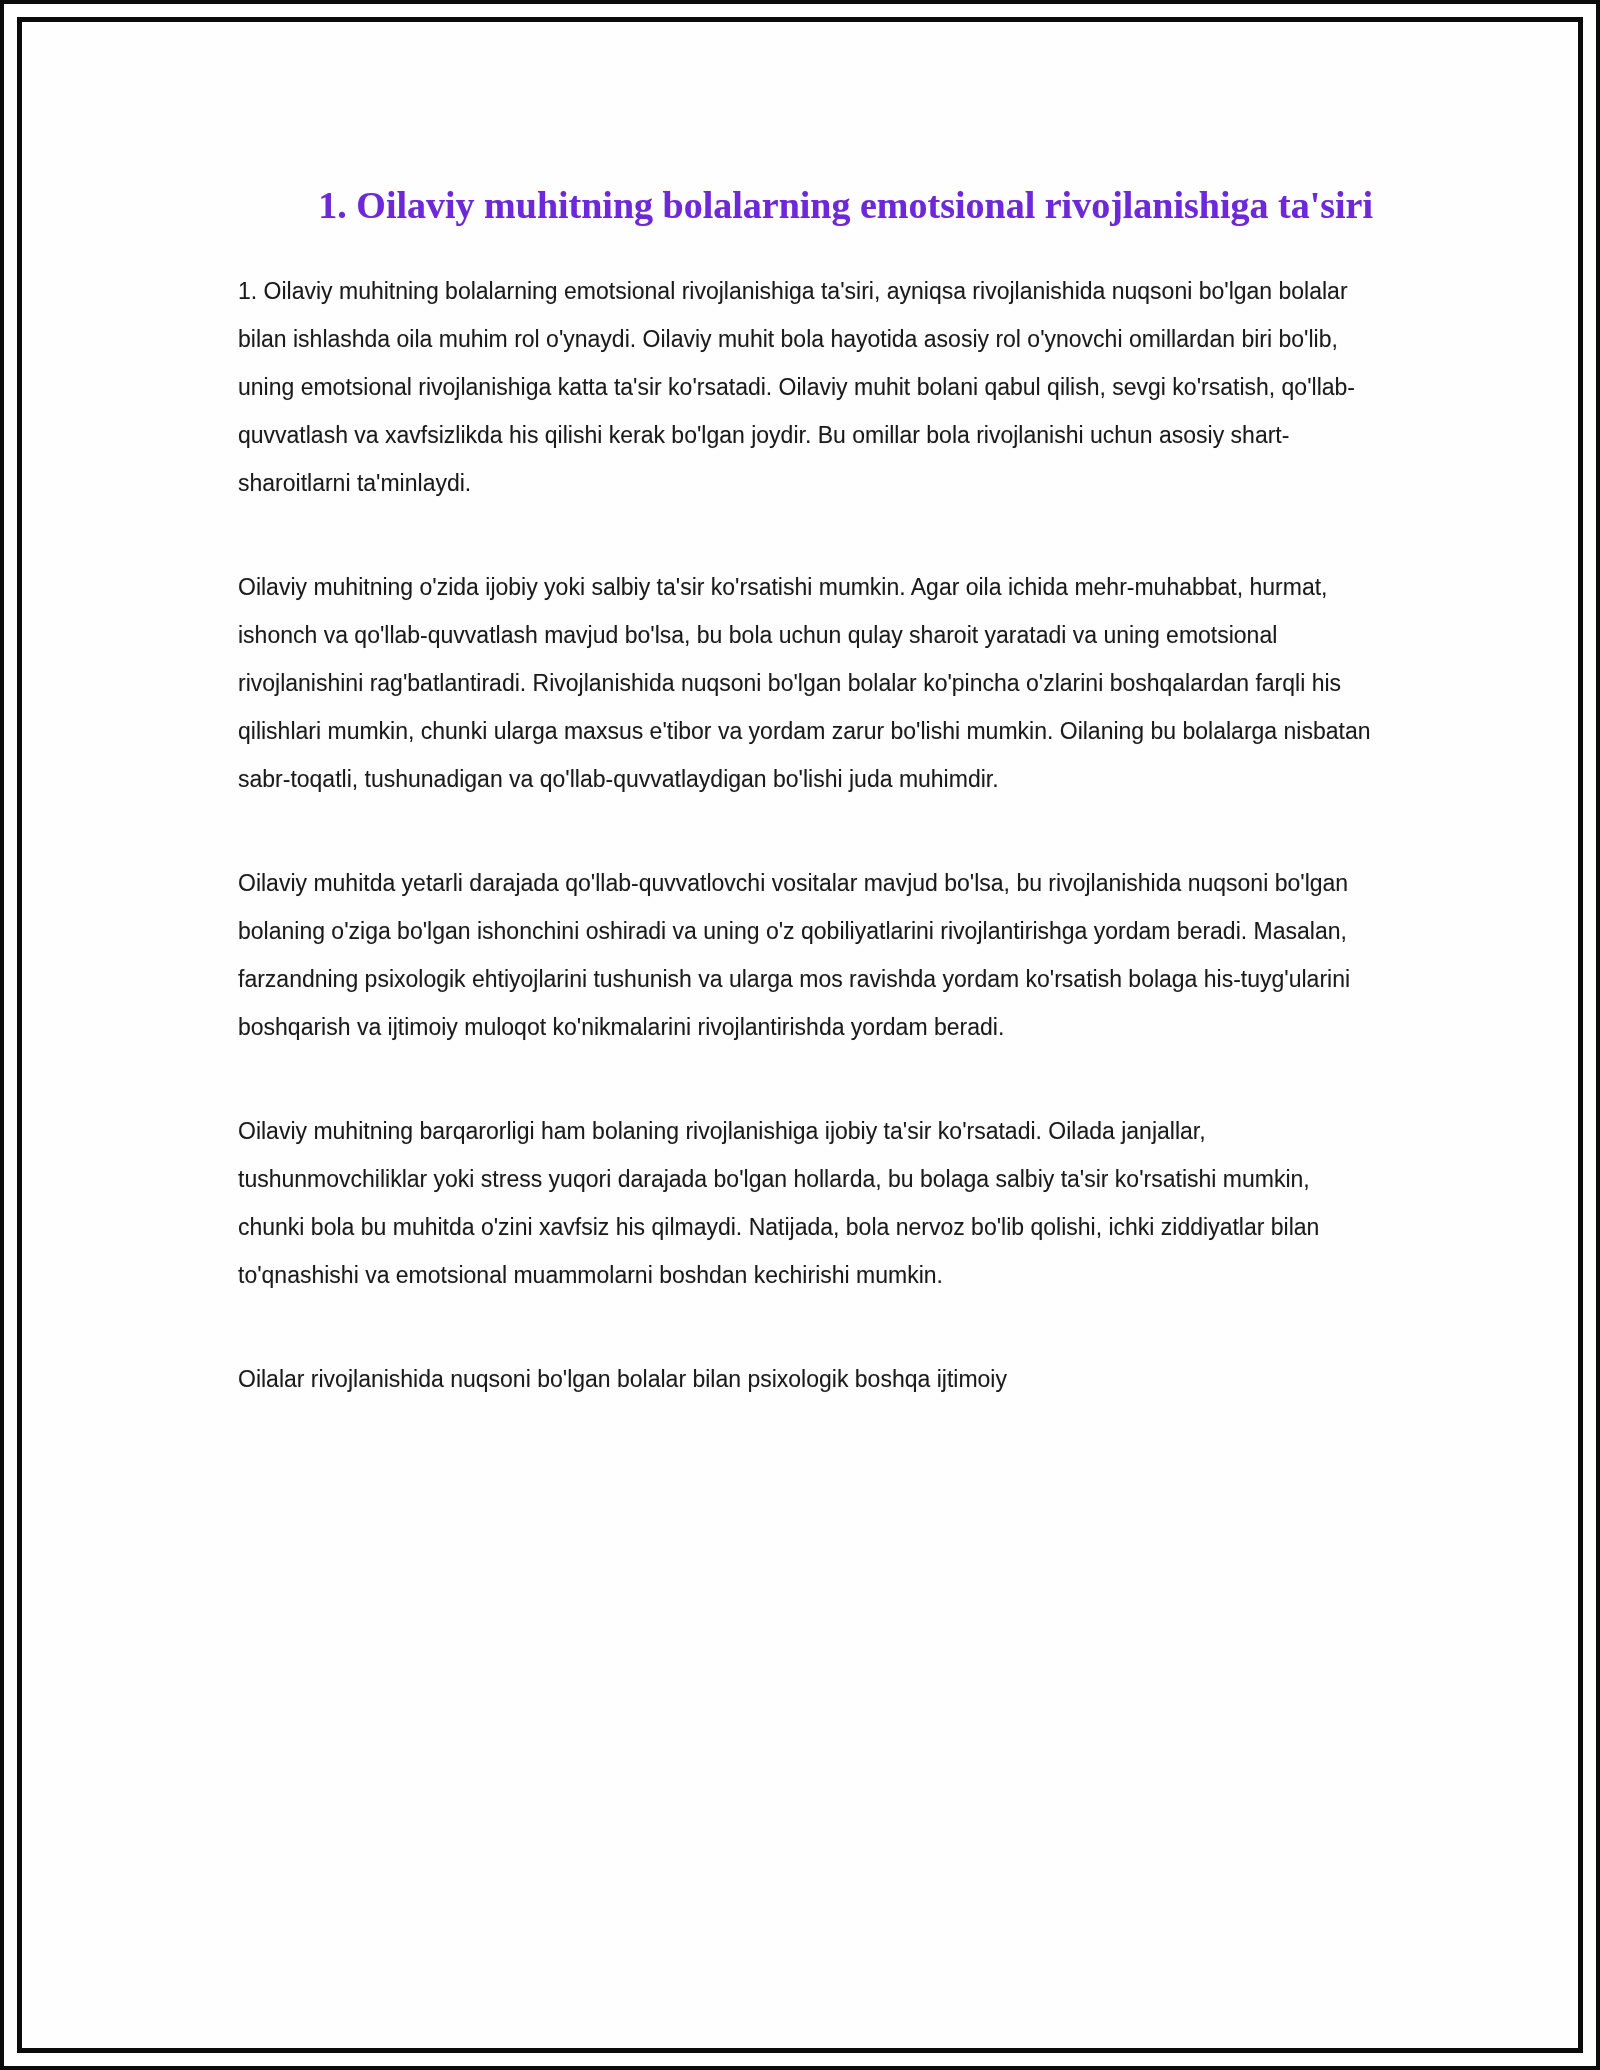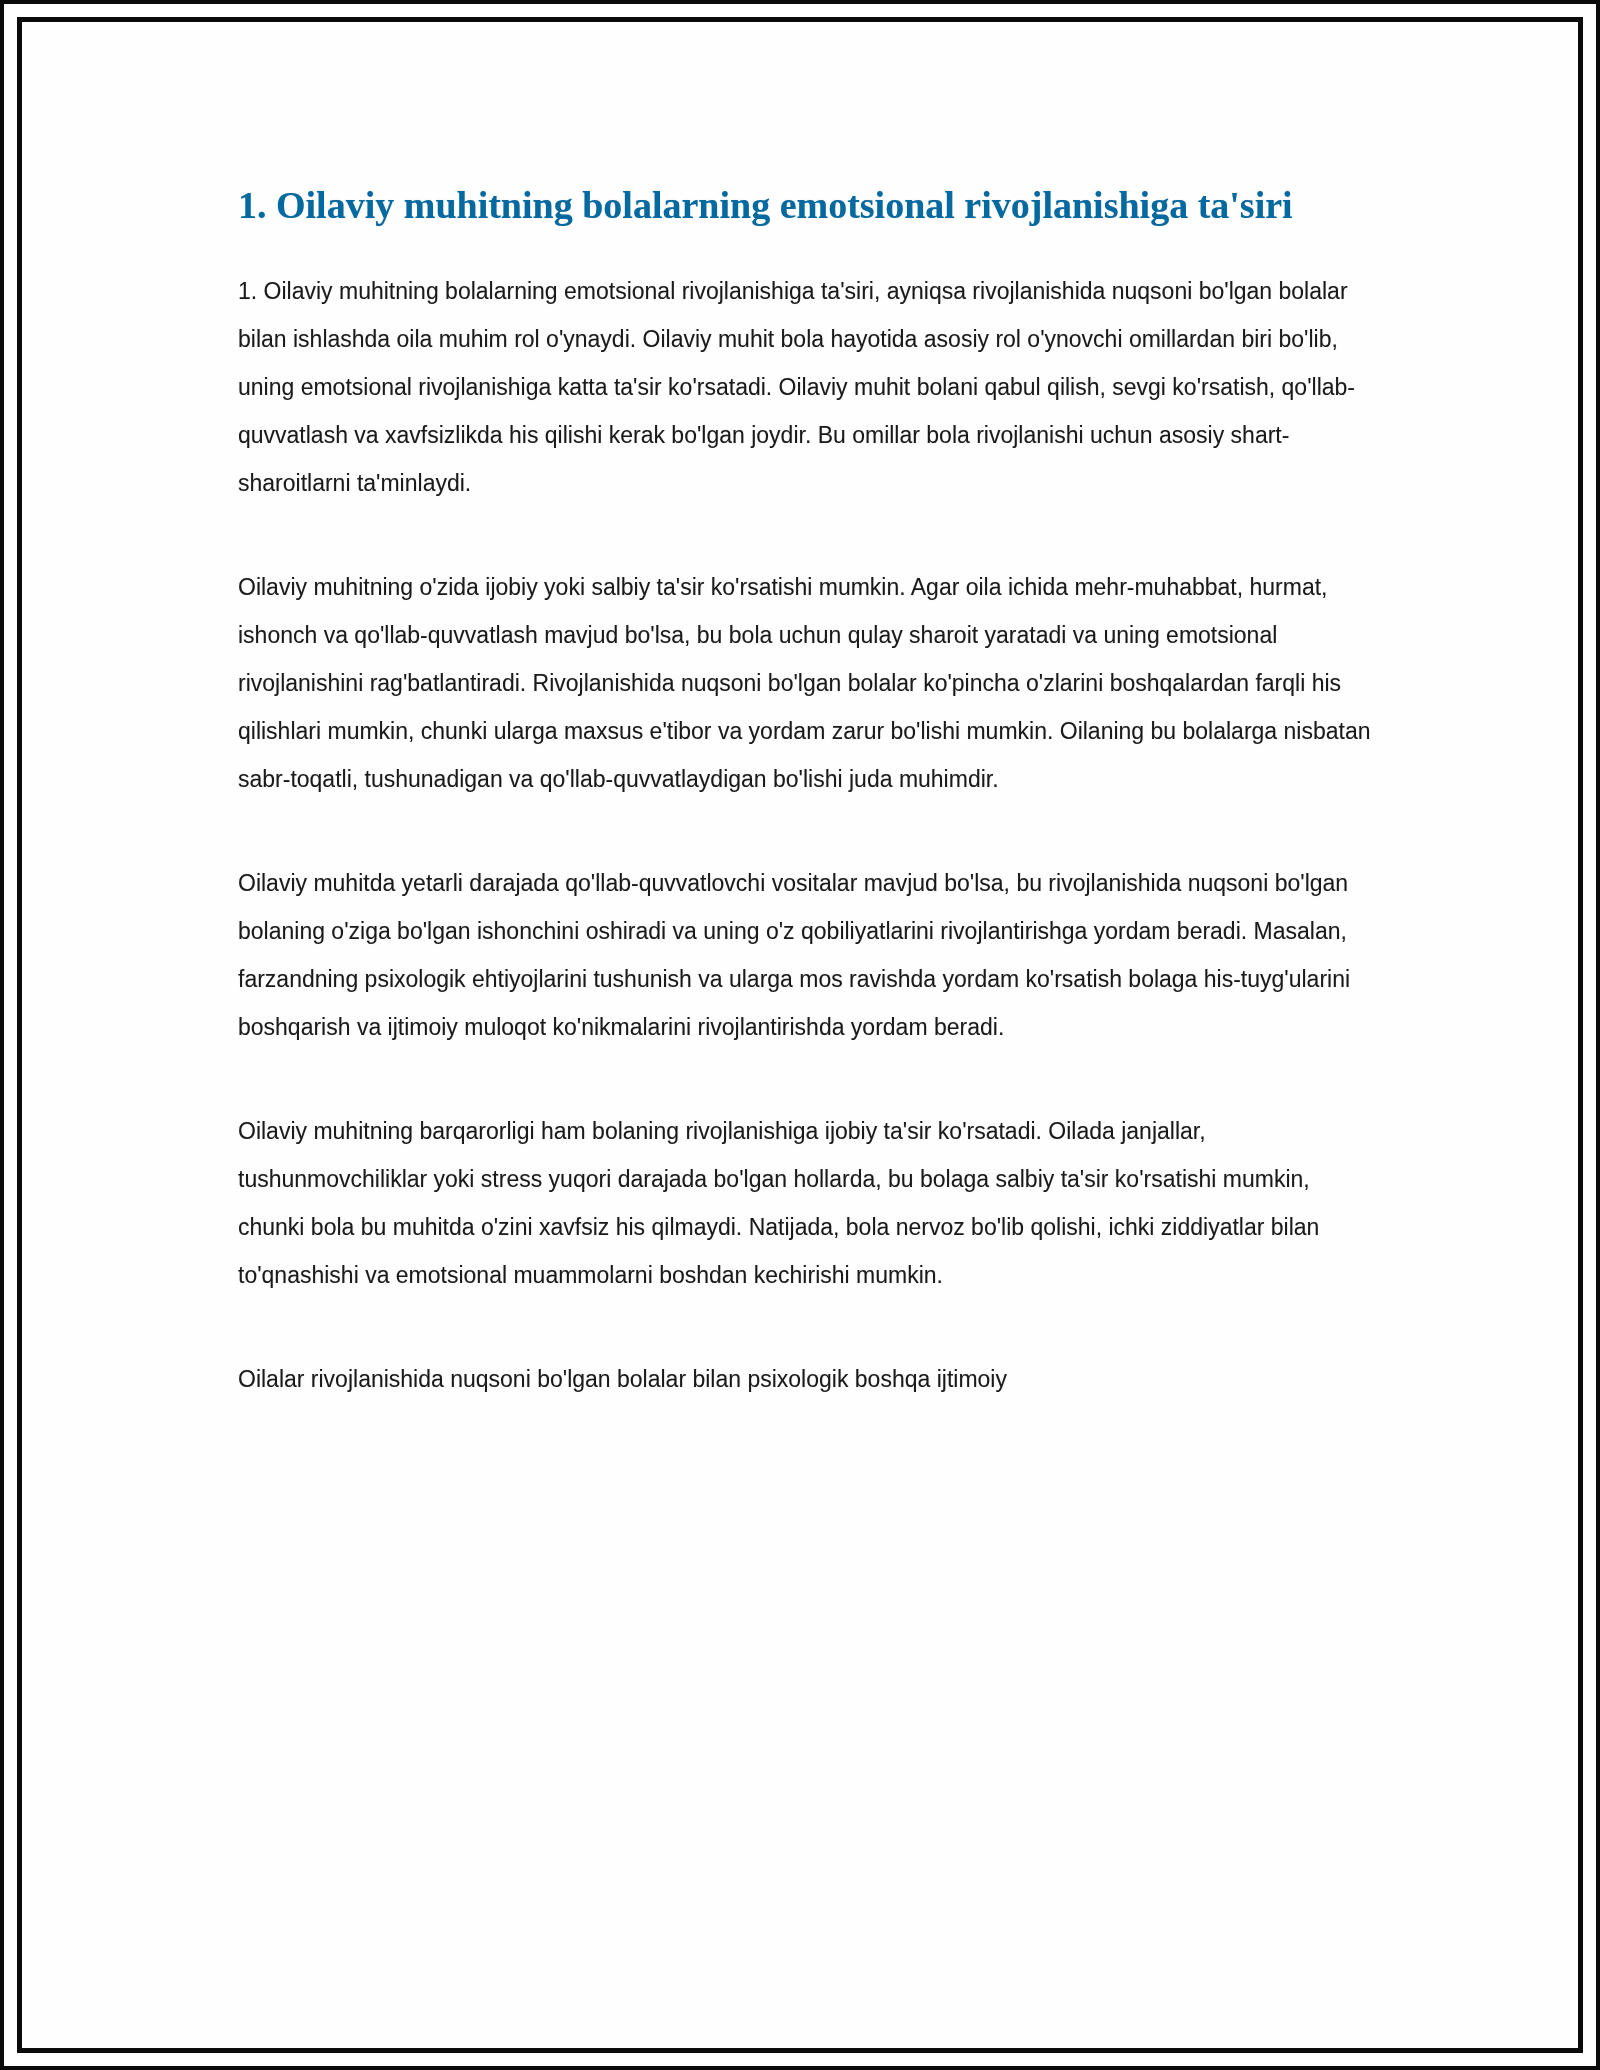--- a/index.html
+++ b/index.html
@@ -31,22 +31,23 @@
   }
   .text-col {
     width: 1135px;
   }
   h1.doc-title {
     margin: 0 0 35px 0;
     font-family: "Liberation Serif", "DejaVu Serif", serif;
     font-weight: bold;
     font-size: 38px;
     line-height: 53px;
-    color: #0369a1;
+    color: #6d28d9;
     text-shadow: 0 0 1px rgba(20,20,20,0.25);
+    text-align: right;
   }
   p.doc-paragraph {
     margin: 0 0 56px 0;
     font-family: Liberation Sans, sans-serif;
     font-size: 23px;
     line-height: 48px;
     color: #1a1a1a;
     text-align: left;
     text-shadow: 0 0 1px rgba(20,20,20,0.22);
   }

